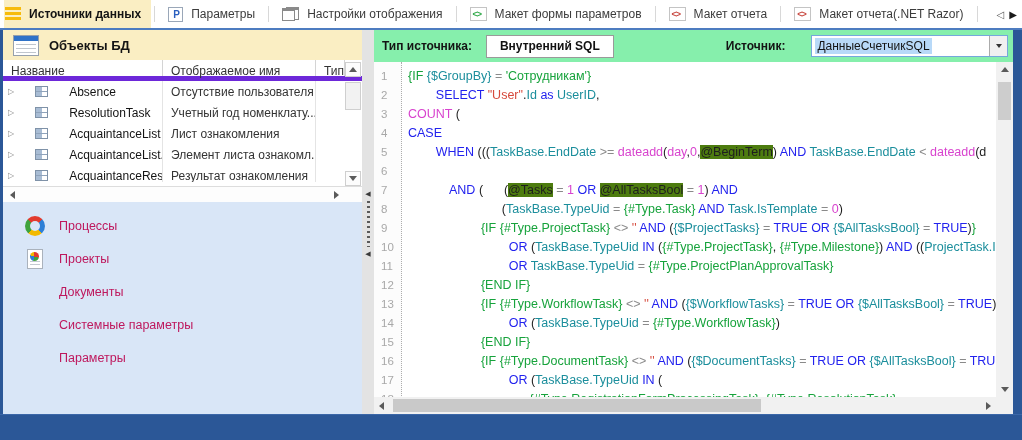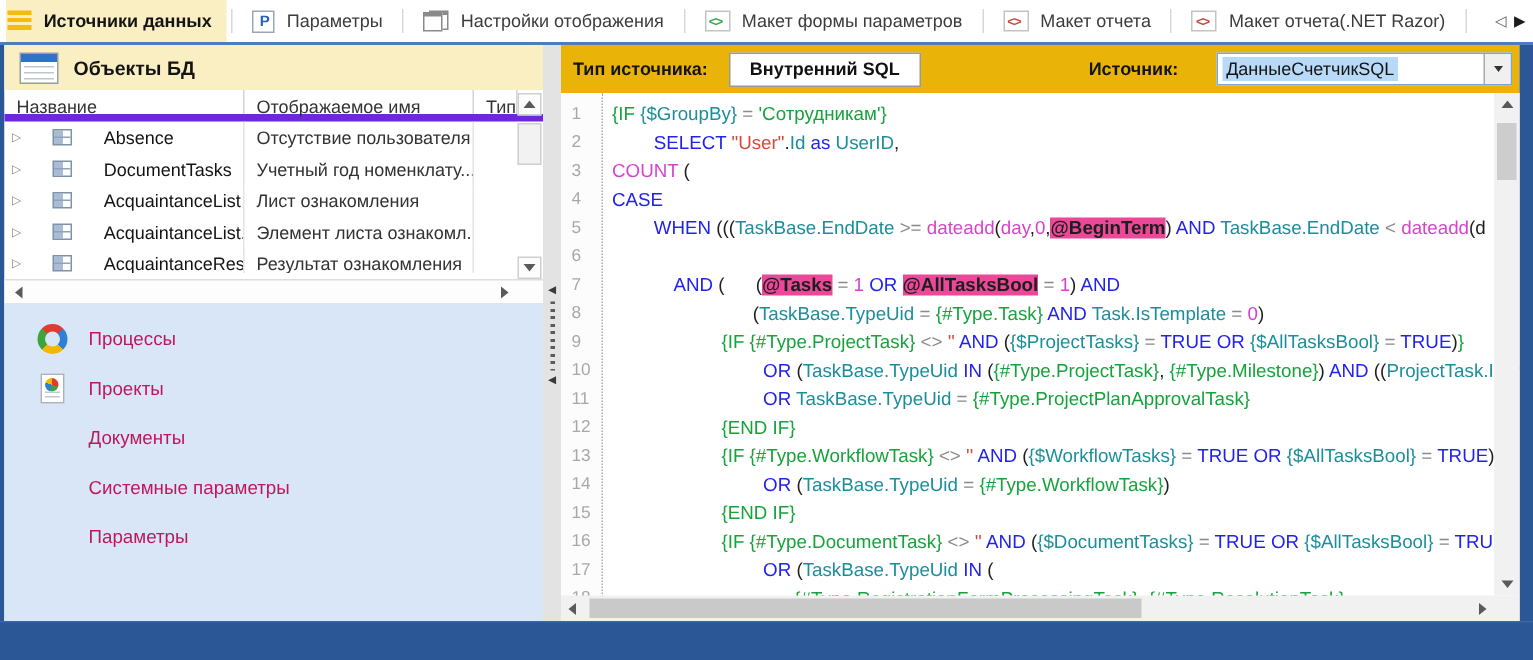--- a/index.html
+++ b/index.html
@@ -81,39 +81,39 @@
     background:conic-gradient(#E23B2E 0 30%,#3FA33C 30% 55%,#2E7FD6 55% 80%,#F2B900 80%); }
   .ico-project::after { content:""; position:absolute; left:2px; right:2px; bottom:3px; height:1px; background:#C4CAD2; box-shadow:0 -3px 0 #C4CAD2; }
 
   
   .splitter { width:12px; flex:none; background:#E3E3E3; display:flex; flex-direction:column; align-items:center; padding-top:160px; }
   .split-arrow { font-size:7px; color:#3A3A3A; line-height:8px; }
   .split-grip { width:3px; height:46px; margin:3px 0; background:repeating-linear-gradient(to bottom,#5A5A5A 0 2px,transparent 2px 5px); }
 
   
   .right-panel { flex:1; min-width:0; display:flex; flex-direction:column; }
-  .src-bar { height:32px; flex:none; background:#eab308; display:flex; align-items:center; padding:0 5px 0 8px; font-size:12px; }
+  .src-bar { height:32px; flex:none; background:#86efac; display:flex; align-items:center; padding:0 5px 0 8px; font-size:12px; }
   .src-lbl { font-weight:bold; color:#141414; white-space:nowrap; }
   .src-btn { margin-left:14px; height:23px; padding:0 13px; background:#fff; border:1px solid #9A9A9A; font-weight:bold; font-size:12px; color:#111; display:flex; align-items:center; white-space:nowrap; }
   .lbl2 { margin-left:112px; }
   .combo { margin-left:26px; flex:1; height:22px; border:1px solid #76A7DC; background:#fff; display:flex; align-items:center; position:relative; padding-left:3px; min-width:0; }
   .combo-text { background:#B8D9F8; font-size:12px; color:#141414; padding:1px 2px; white-space:nowrap; }
   .combo-btn { position:absolute; right:0; top:0; bottom:0; width:18px; background:#F0F0F0; border-left:1px solid #ABABAB; display:flex; align-items:center; justify-content:center; }
   .combo-btn .tri-dn { border-left-width:3.5px; border-right-width:3.5px; border-top-width:4px; border-top-color:#333; }
 
   
   .editor { flex:1; min-height:0; position:relative; display:flex; background:#fff; overflow:hidden; }
   .gutter { width:28px; flex:none; background:#FCFCFC; border-right:1px dotted #ADADAD; padding:5px 0 0 7px; font-size:11.5px; color:#A8A8A8; overflow:hidden; }
   .gnum { height:19px; line-height:19px; }
   .codearea { flex:1; min-width:0; padding:5px 0 0 6px; overflow:hidden; font-size:12.5px; }
   .code-line { height:19px; line-height:19px; white-space:pre; overflow:hidden; }
   .sg-d { color:#1E1E1E; } .sg-k { color:#2222EE; } .sg-i { color:#1B8E9C; }
   .sg-f { color:#D843CE; } .sg-n { color:#D843CE; } .sg-s { color:#D6493B; }
   .sg-g { color:#17A33C; } .sg-o { color:#8A8A8A; }
-  .sg-p { color:#1E1E1E; background:#ec4899;font-weight:bold; }
+  .sg-p { color:#1E1E1E; background:#4d7c0f; }
 
   .ed-vscroll { position:absolute; top:0; right:0; bottom:17px; width:17px; background:#F1F1F1; }
   .ed-vscroll .a-up { position:absolute; top:5px; left:4.5px; }
   .ed-vscroll .a-dn { position:absolute; bottom:5px; left:4.5px; }
   .ed-vthumb { position:absolute; top:20px; left:2px; width:13px; height:38px; background:#CDCDCD; }
   .ed-hscroll { position:absolute; left:0; right:17px; bottom:0; height:17px; background:#F1F1F1; }
   .ed-hscroll .a-lf { position:absolute; left:5px; top:4.5px; }
   .ed-hscroll .a-rt { position:absolute; right:5px; top:4.5px; }
   .ed-hthumb { position:absolute; left:19px; top:2px; bottom:2px; width:368px; background:#C9C9C9; }
   .corner { position:absolute; right:0; bottom:0; width:17px; height:17px; background:#F1F1F1; }
@@ -186,21 +186,21 @@
                 <span class="row-ico"></span>
                 <span class="rname">Absence</span>
               </div>
               <div class="cell w2">Отсутствие пользователя</div>
               <div class="cell w3"></div>
             </div>
             <div class="trow">
               <div class="cell w1">
                 <span class="expander"></span>
                 <span class="row-ico"></span>
-                <span class="rname">DocumentTasks</span>
+                <span class="rname">ResolutionTask</span>
               </div>
               <div class="cell w2">Учетный год номенклату...</div>
               <div class="cell w3"></div>
             </div>
             <div class="trow">
               <div class="cell w1">
                 <span class="expander"></span>
                 <span class="row-ico"></span>
                 <span class="rname">AcquaintanceList</span>
               </div>

